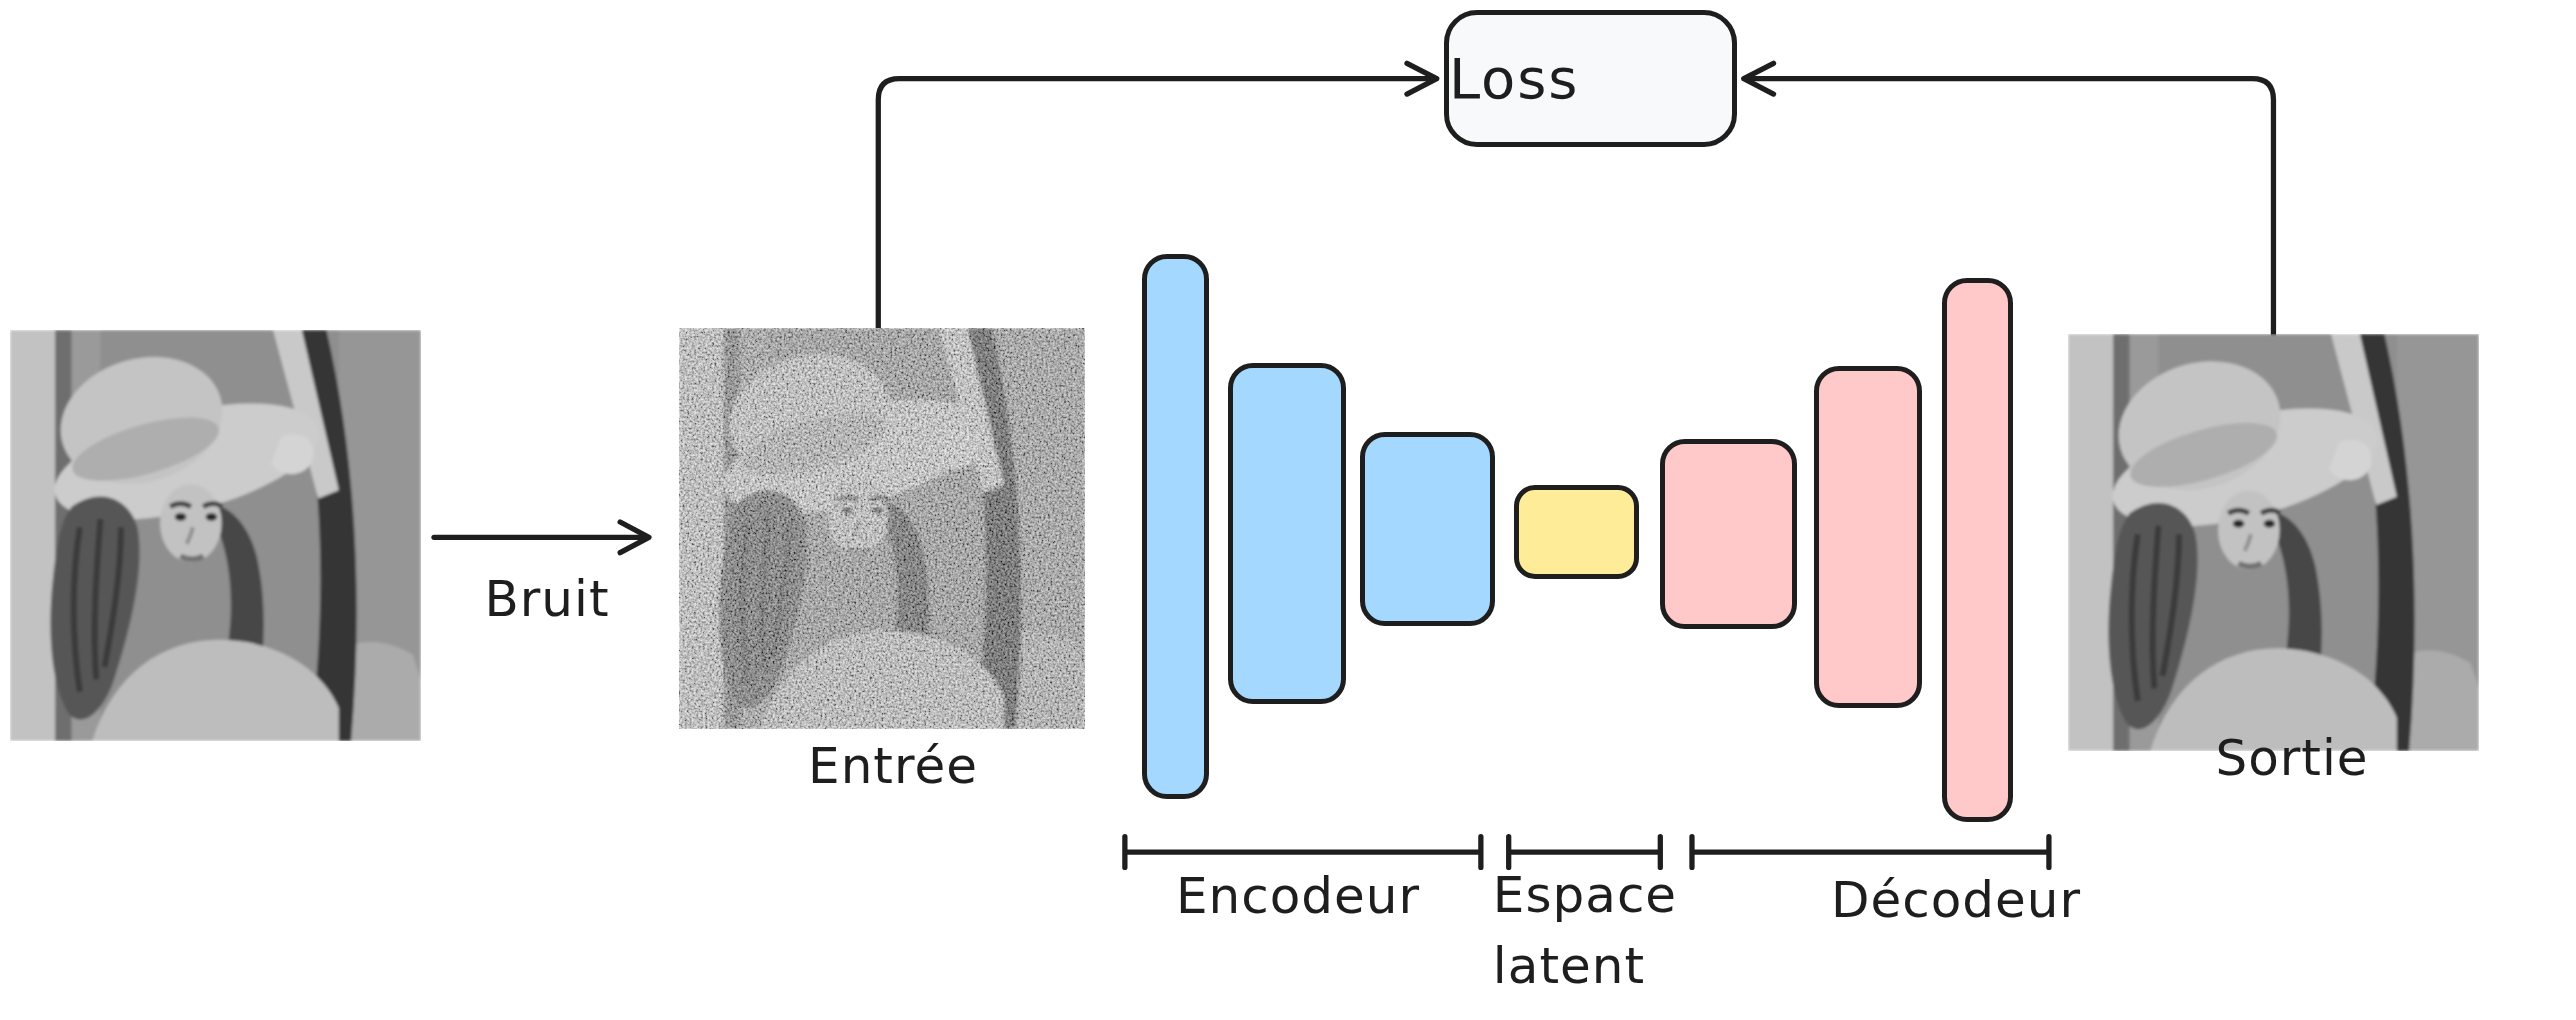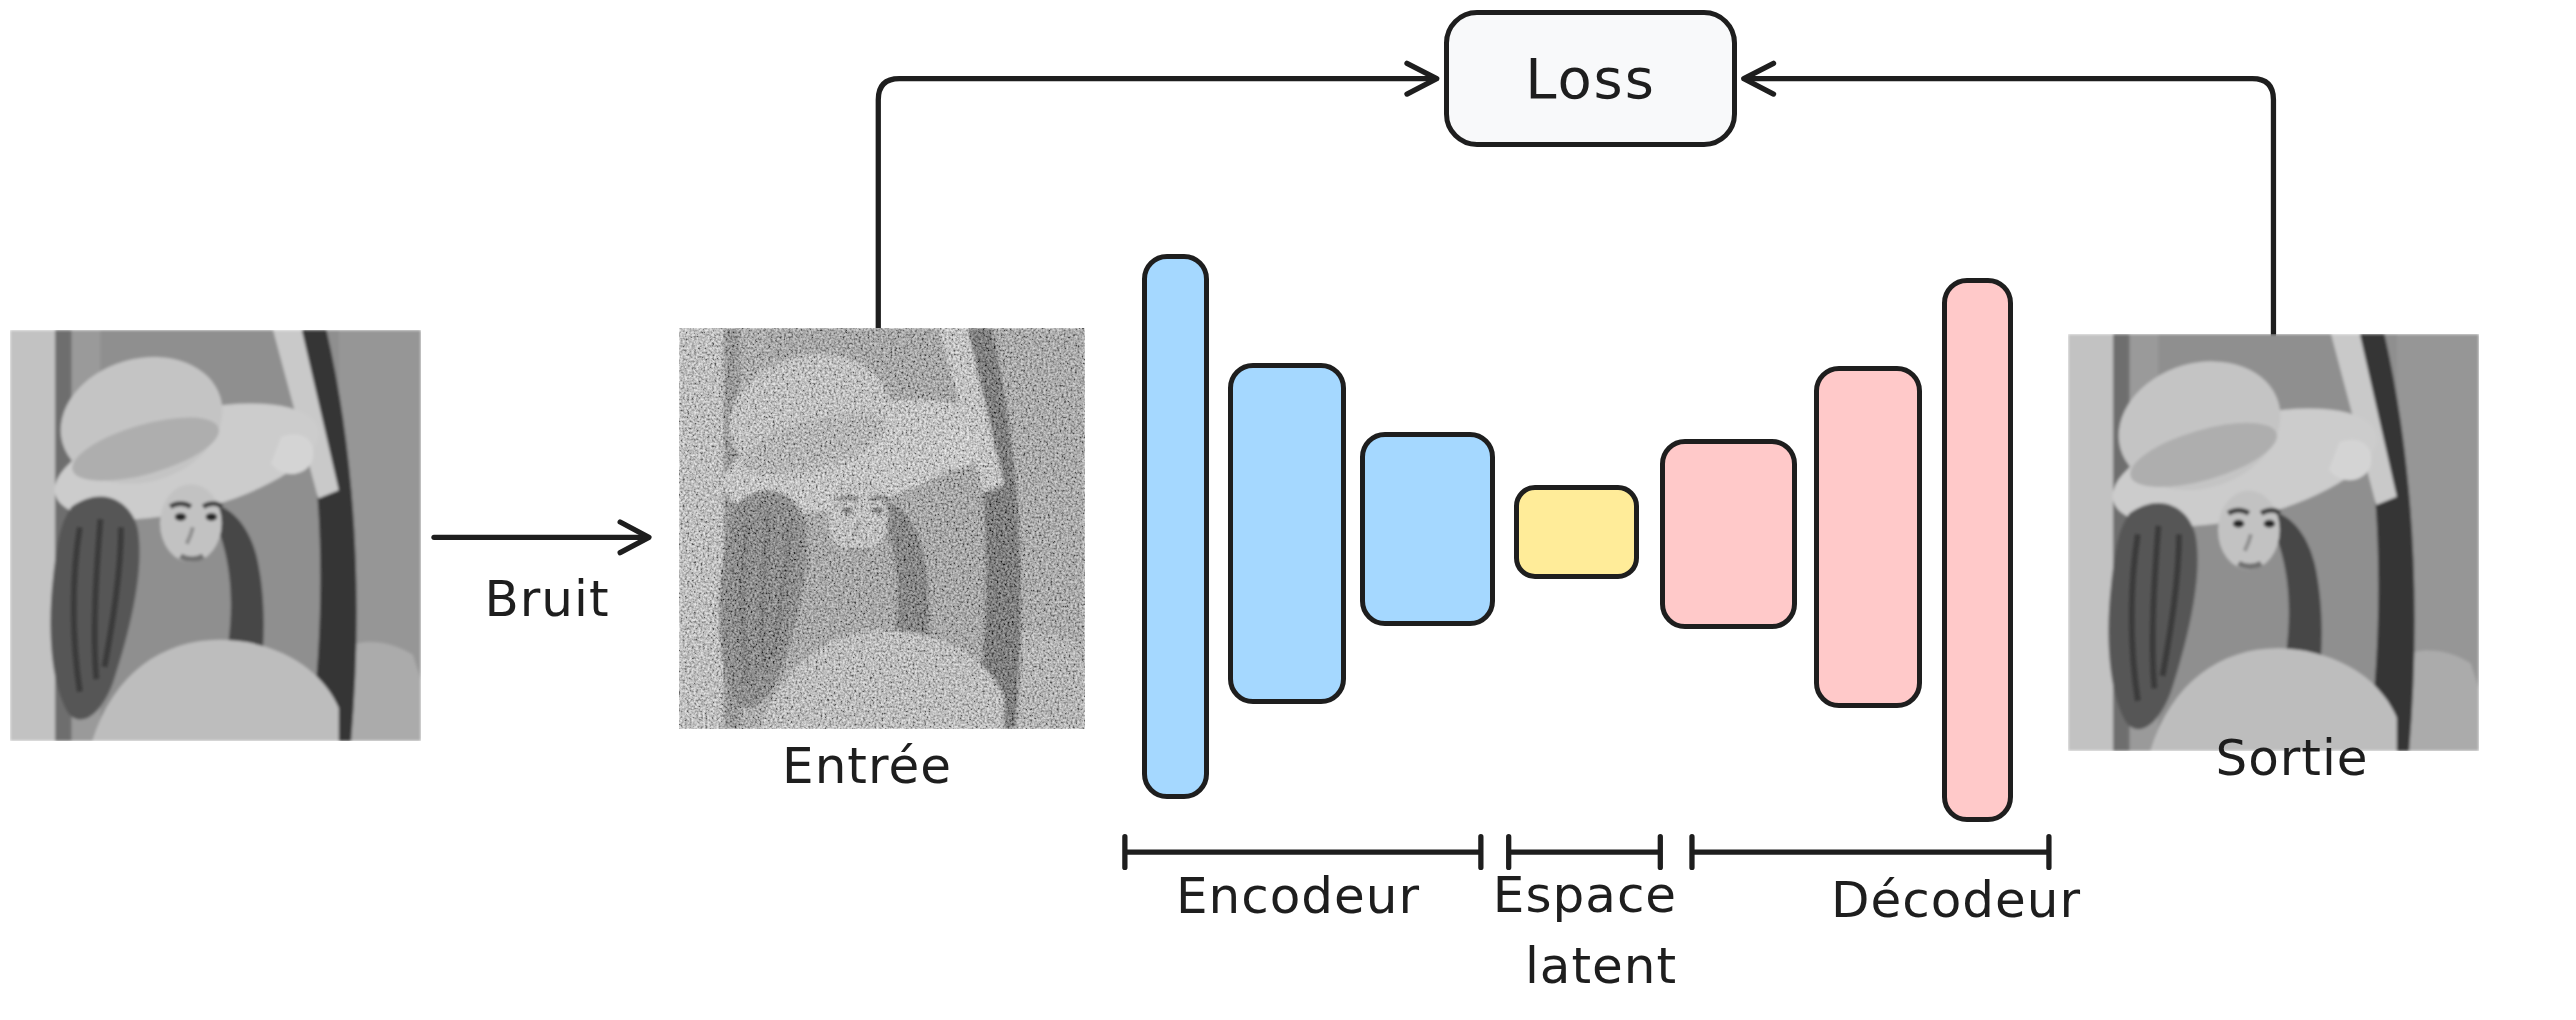--- a/index.html
+++ b/index.html
@@ -6,24 +6,24 @@
   html,body{margin:0;padding:0;background:#fff}
   body{font-family:"DejaVu Sans","Liberation Sans",sans-serif}
   #canvas{position:relative;width:2576px;height:1020px;background:var(--canvas-bg,#ffffff);overflow:hidden}
   .overlay{position:absolute;left:0;top:0;width:2576px;height:1020px;pointer-events:none}
   .stroke{stroke:var(--stroke,#1e1e1e);stroke-width:5.5;fill:none;stroke-linecap:round;stroke-linejoin:round}
   .node{position:absolute;border:5.3px solid var(--stroke,#1e1e1e)}
   .enc{background:var(--encoder-fill,#a5d8ff);border-radius:25px}
   .lat{background:var(--latent-fill,#ffec99);border-radius:21px}
   .dec{background:var(--decoder-fill,#ffc9c9);border-radius:25px}
   .loss{left:1444px;top:9.6px;width:293px;height:137px;background:var(--loss-fill,#f8f9fa);
-        border-radius:33px;display:flex;align-items:center;justify-content:center;
+        border-radius:33px;display:flex;align-items:center;justify-content:flex-start;
         font-size:56px;color:var(--label-color,#1e1e1e);letter-spacing:1.9px}
   .lbl{position:absolute;transform:translate(-50%,-50%);font-size:50px;color:var(--label-color,#1e1e1e);
-       white-space:nowrap;text-align:right;letter-spacing:1px}
+       white-space:nowrap;text-align:left;letter-spacing:1px}
   .lbl2{line-height:71px}
   .img{position:absolute}
   .img svg{display:block;width:100%;height:100%}
   .hidden-defs{position:absolute;width:0;height:0;overflow:hidden}
 </style>
 </head>
 <body>
 
 <svg class="hidden-defs" aria-hidden="true">
   <defs>
@@ -103,21 +103,21 @@
   <div class="node enc" style="left:1228px;top:363px;width:118px;height:341px"></div>
   <div class="node enc" style="left:1360px;top:432px;width:135px;height:194px"></div>
 
   <div class="node lat" style="left:1514px;top:485px;width:125px;height:94px"></div>
 
   <div class="node dec" style="left:1660px;top:439px;width:137px;height:190px"></div>
   <div class="node dec" style="left:1814px;top:366px;width:108px;height:342px"></div>
   <div class="node dec" style="left:1942px;top:278px;width:71px;height:544px"></div>
 
   <div class="lbl" style="left:547px;top:599px">Bruit</div>
-  <div class="lbl" style="left:867px;top:766px">Entrée</div>
+  <div class="lbl" style="left:893px;top:766px">Entrée</div>
   <div class="lbl" style="left:2292px;top:758px">Sortie</div>
   <div class="lbl" style="left:1298px;top:896px">Encodeur</div>
   <div class="lbl lbl2" style="left:1585px;top:931px">
     <span>Espace</span><br>
     <span>latent</span>
   </div>
   <div class="lbl" style="left:1956px;top:900px">Décodeur</div>
 
 </div>
 

